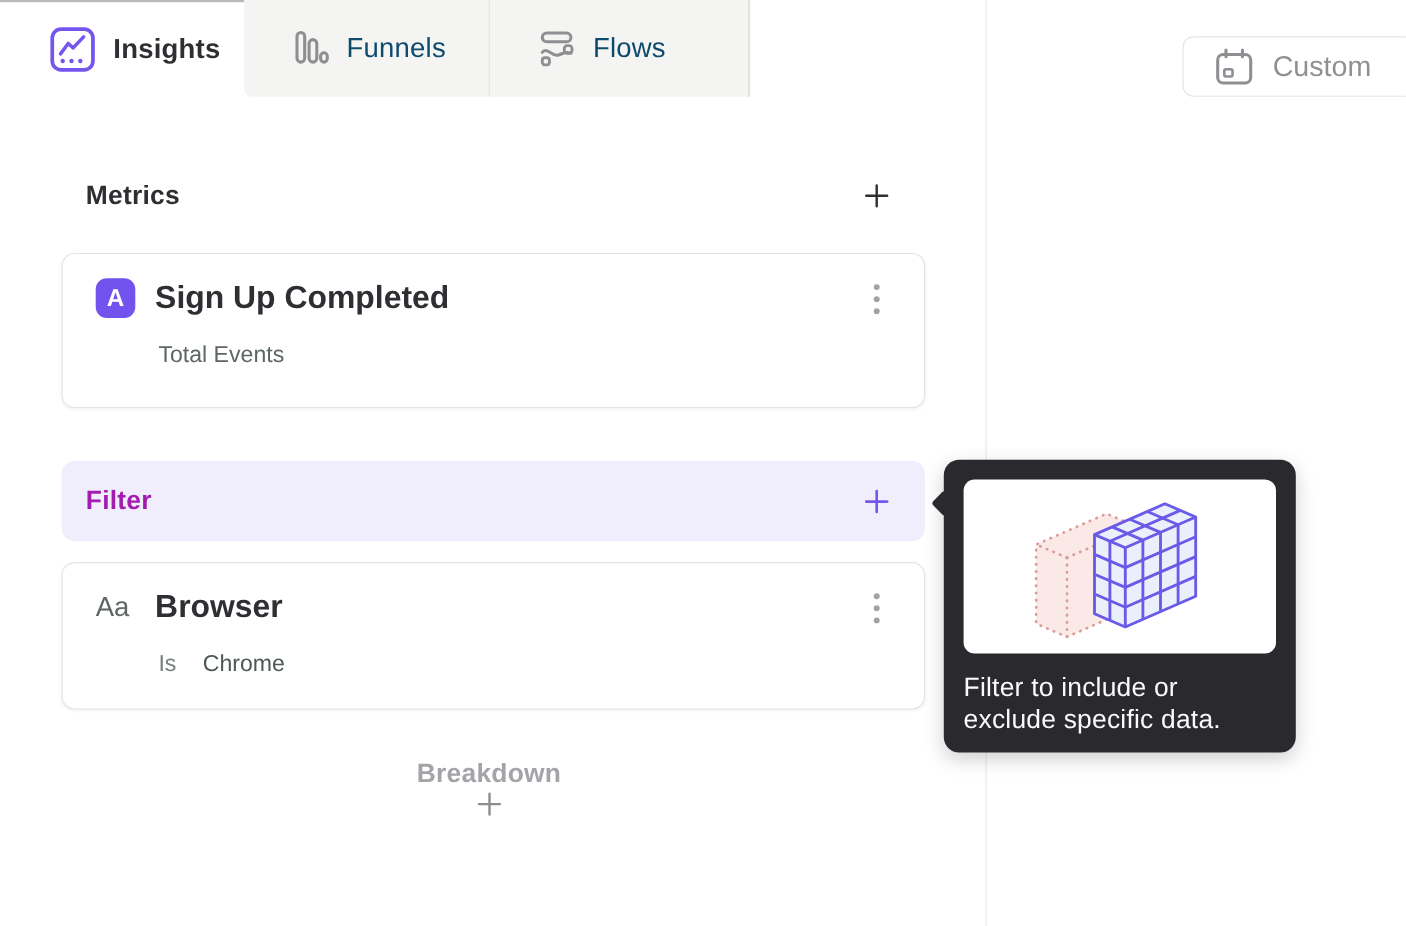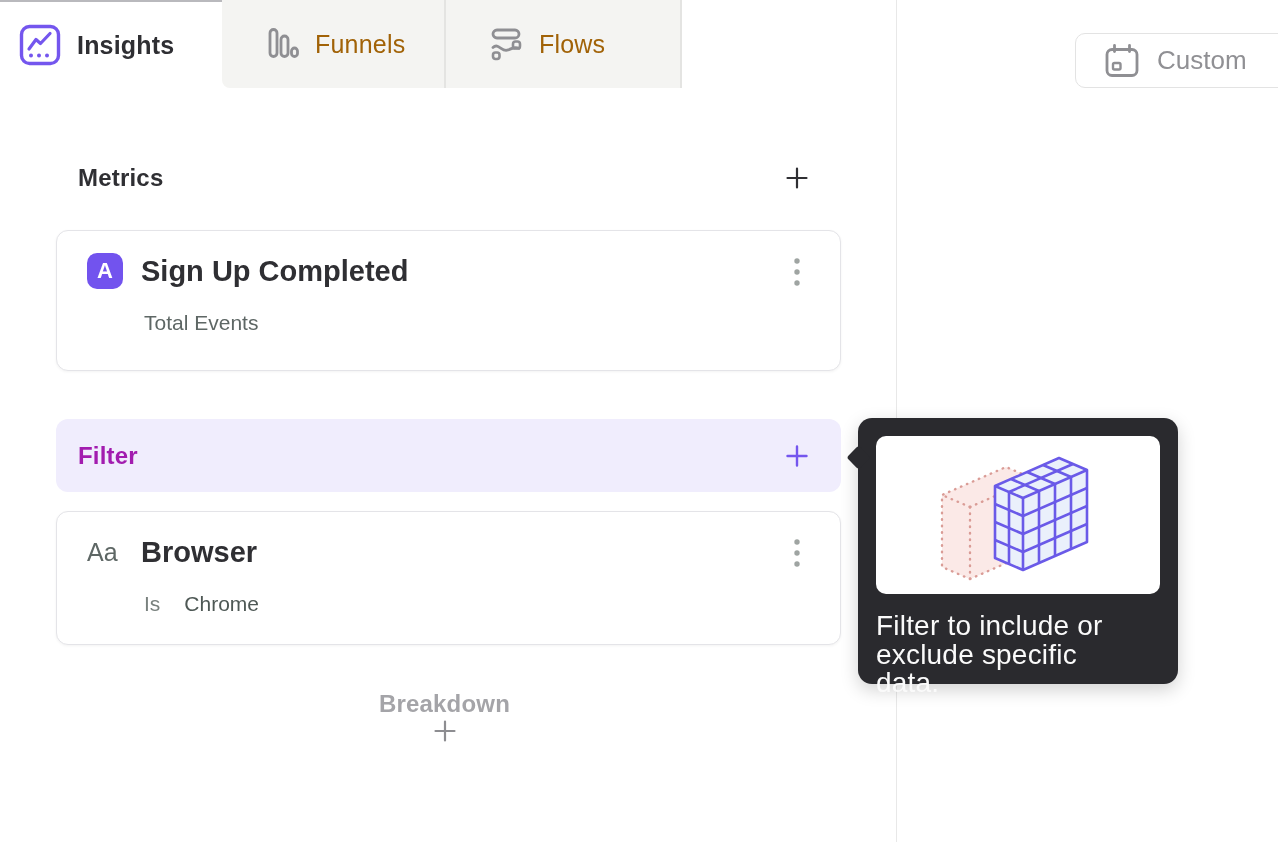--- a/index.html
+++ b/index.html
@@ -6,28 +6,28 @@
   html,body { width:1278px; height:842px; overflow:hidden; background:#fff;
               font-family:"Liberation Sans", sans-serif; }
   .app { position:relative; width:1278px; height:842px; background:#fff; }
 
   
   .left-panel { position:absolute; left:0; top:0; width:897px; height:842px;
                 background:#fff; border-right:1.5px solid #e8e8e8; }
 
   
   .tabbar { position:absolute; left:0; top:0; height:88px; display:flex; }
-  .tab { display:flex; align-items:center; gap:15px; padding-left:18px;
+  .tab { display:flex; align-items:center; gap:15px; padding-left:44px;
          height:88px; cursor:pointer; }
   .tab-insights  { width:222px; background:#fff; border-top:2px solid #b9b9bd; }
   .tab-funnels   { width:224px; background:#f4f4f2; border-right:2px solid #e4e4e2;
                    border-bottom-left-radius:8px; padding-left:42px;}
   .tab-flows     { width:236px; background:#f4f4f2; border-right:2px solid #e4e4e2; padding-left:42px;}
   .tab-retention { width:229px; background:#f4f4f2; border-bottom-right-radius:8px; padding-left:42px;}
-  .tab-label { font-size:25px; color:#a16207; letter-spacing:.2px; }
+  .tab-label { font-size:25px; color:#0c4a6e; letter-spacing:.2px; }
   .tab-insights .tab-label { color:#2f2f33; font-weight:600; }
   .tab-icon { display:flex; align-items:center; }
 
   
   .custom-btn { position:absolute; left:1075px; top:33px; width:215px; height:55px;
                 background:#fff; border:1.5px solid #e3e3e3; border-radius:10px;
                 display:flex; align-items:center; gap:16px; padding-left:27px; cursor:pointer; }
   .custom-btn-label { font-size:26px; color:#909094; font-weight:500; }
 
   
@@ -68,21 +68,21 @@
               justify-content:center; cursor:pointer; }
 
   
   .tooltip { position:absolute; left:858px; top:418px; width:320px; height:266px;
              background:#2a2a2e; border-radius:14px; box-shadow:0 6px 18px rgba(0,0,0,.18); }
   .tooltip-arrow { position:absolute; left:-8px; top:31px; width:17px; height:17px;
                    background:#2a2a2e; transform:rotate(45deg); border-radius:3px; }
   .tooltip-img { position:absolute; left:18px; top:18px; width:284px; height:158px;
                  background:#fff; border-radius:10px; overflow:hidden; }
   .tooltip-text { position:absolute; left:18px; top:194px; width:250px;
-                  font-size:28px; line-height:28.5px; color:#fafafa; letter-spacing:.2px; }
+                  font-size:24px; line-height:28.5px; color:#fafafa; letter-spacing:.2px; }
 </style>
 </head>
 <body>
 
 <div class="app">
 
   <div class="left-panel">
 
     <div class="tabbar">
 

